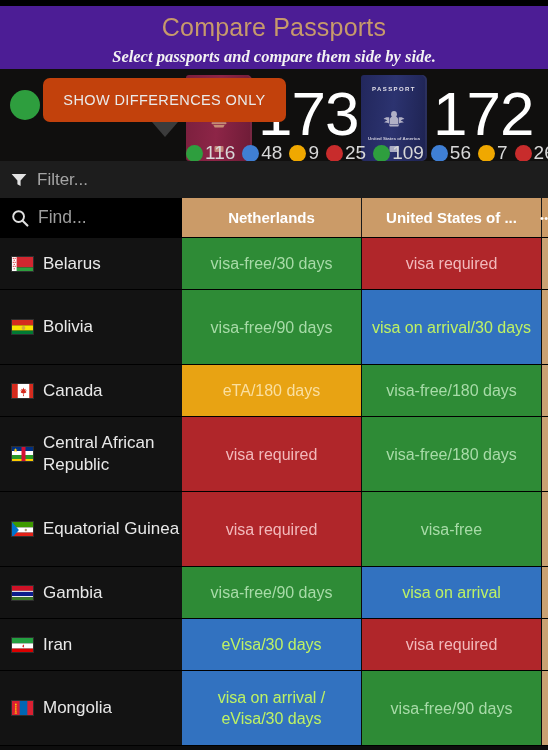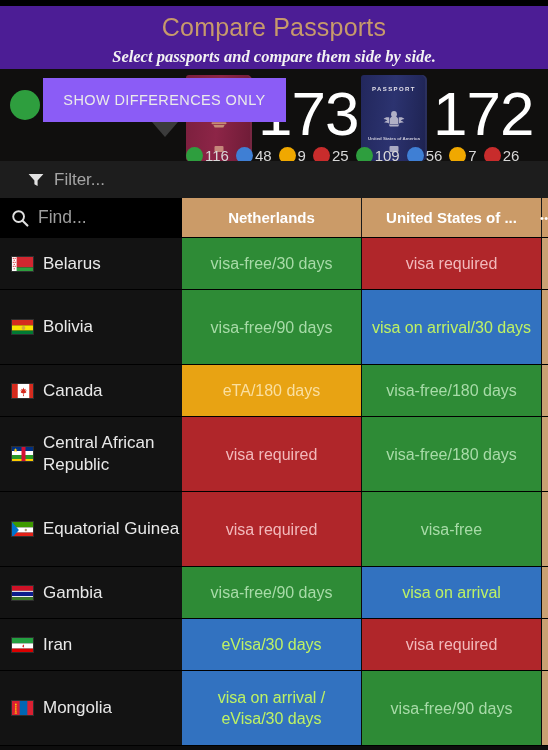--- a/index.html
+++ b/index.html
@@ -22,22 +22,23 @@
   }
   .app-subtitle{
     text-align:center; color:#f2f2f2; font-size:16.5px;
     font-family:"Liberation Serif", serif; font-style:italic; font-weight:700;
     line-height:24px; margin-top:1px;
   }
 
   
   .tooltip{
     position:absolute; left:43px; top:78px; width:243px; height:44px;
-    background:#8b5cf6; display:flex; align-items:center; justify-content:center;
+    background:#c2410c; display:flex; align-items:center; justify-content:center;
     z-index:40;
+    border-radius:7px;
   }
   .tooltip-text{ color:#eaeaea; font-size:14.5px; letter-spacing:.4px; }
   .tooltip-arrow{
     position:absolute; left:152px; top:122px; width:0; height:0;
     border-left:13px solid transparent; border-right:13px solid transparent;
     border-top:15px solid #3b3b3b; z-index:40;
   }
 
   
   .band{ position:relative; height:92px; background:#100f0e; }
@@ -86,26 +87,26 @@
   .score{
     color:#fff; font-size:62px; line-height:78px; font-weight:400;
     margin-left:6px; letter-spacing:-1px;
   }
 
   
   .legend-row{ position:absolute; left:186px; bottom:-3px; display:flex; align-items:center; }
   .legend-grp{ display:flex; align-items:center; }
   .legend-item{ display:flex; align-items:center; margin-right:7px; }
   .legend-dot{ width:17px; height:17px; border-radius:50%; }
-  .legend-num{ color:#d8d8d8; font-size:15px; margin-left:2px; }
+  .legend-num{ color:#d8d8d8; font-size:19px; margin-left:2px; }
 
   
   .filter-row{
     height:37px; background:#1d1d1d; display:flex; align-items:center;
-    padding-left:28px; position:relative; z-index:5;
+    padding-left:11px; position:relative; z-index:5;
   }
   .funnel{ width:16px; height:14px; position:relative; margin-right:10px; }
   .funnel svg{ display:block; }
   .filter-ph{ color:#a5a5a5; font-size:17px; }
 
   
   .table{ width:100%; }
   .trow{ display:flex; width:100%; border-bottom:1px solid #000; }
   .c-name{ width:182px; flex:none; background:#111111; display:flex; align-items:center; padding-left:11px; }
   .c-cell{ width:180px; flex:none; display:flex; align-items:center; justify-content:center;

